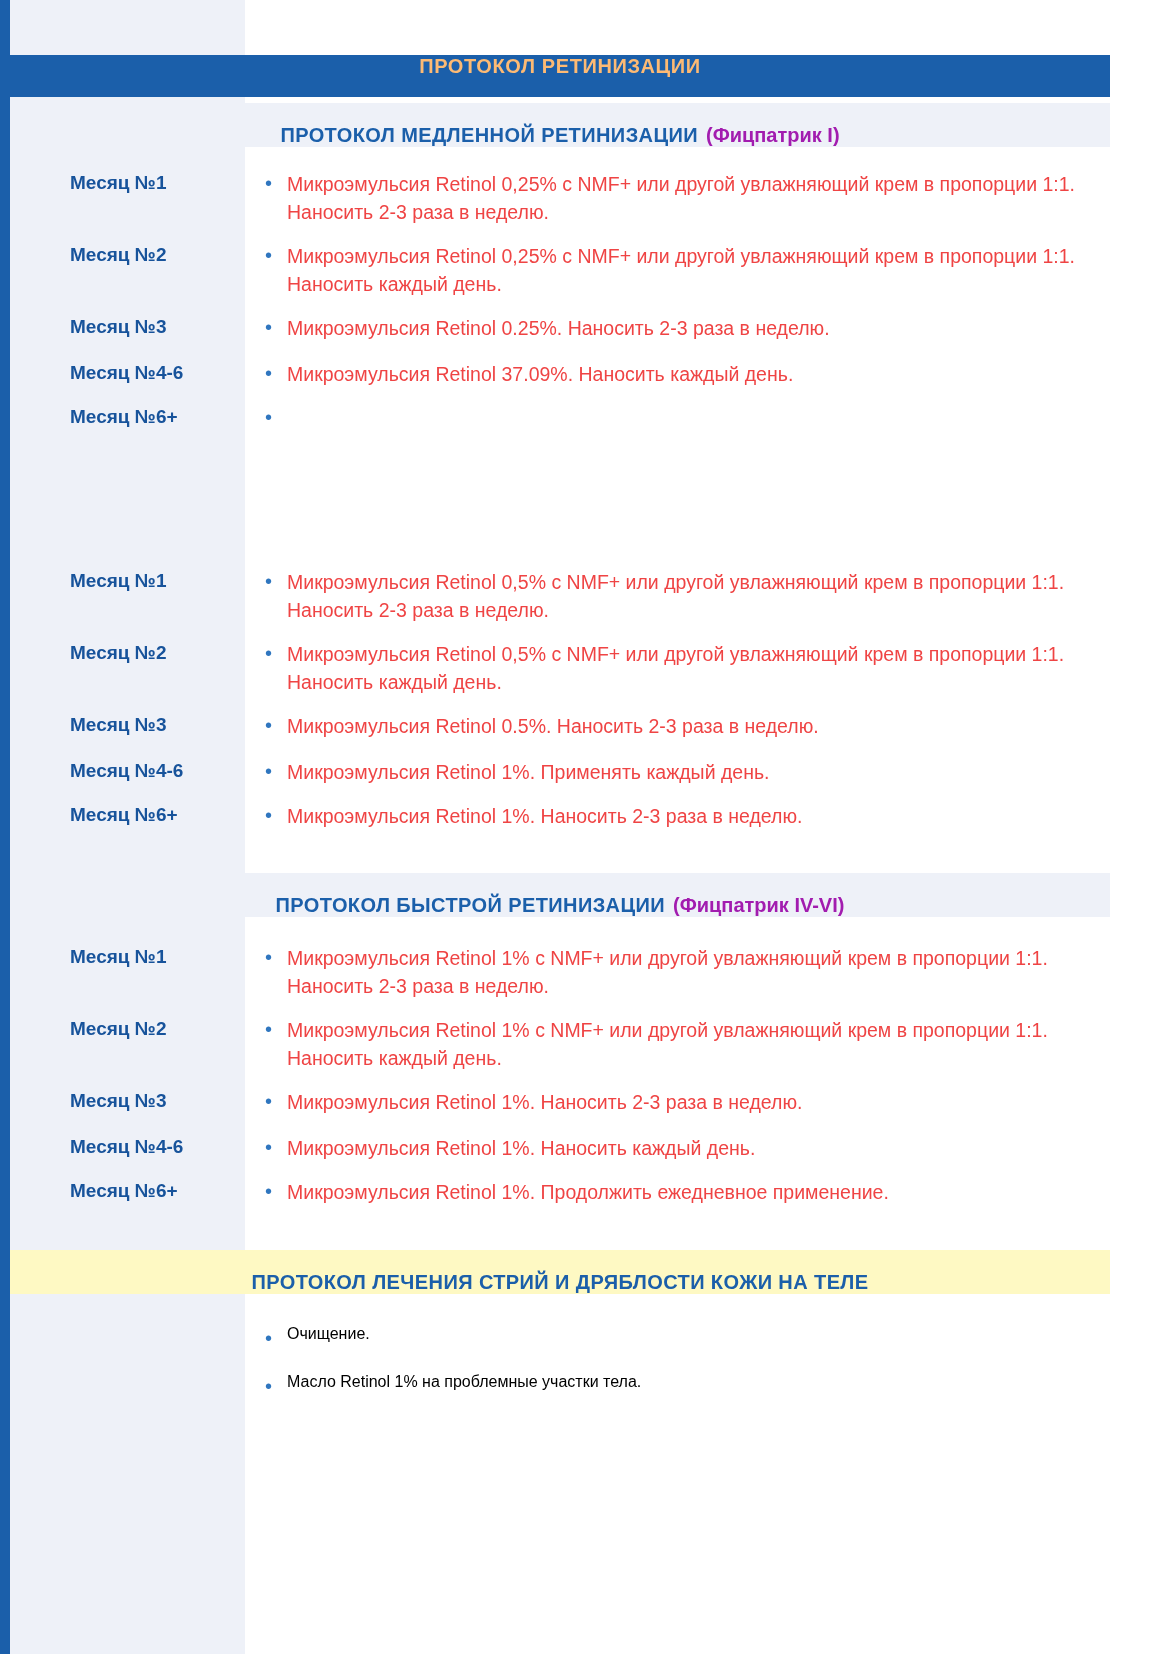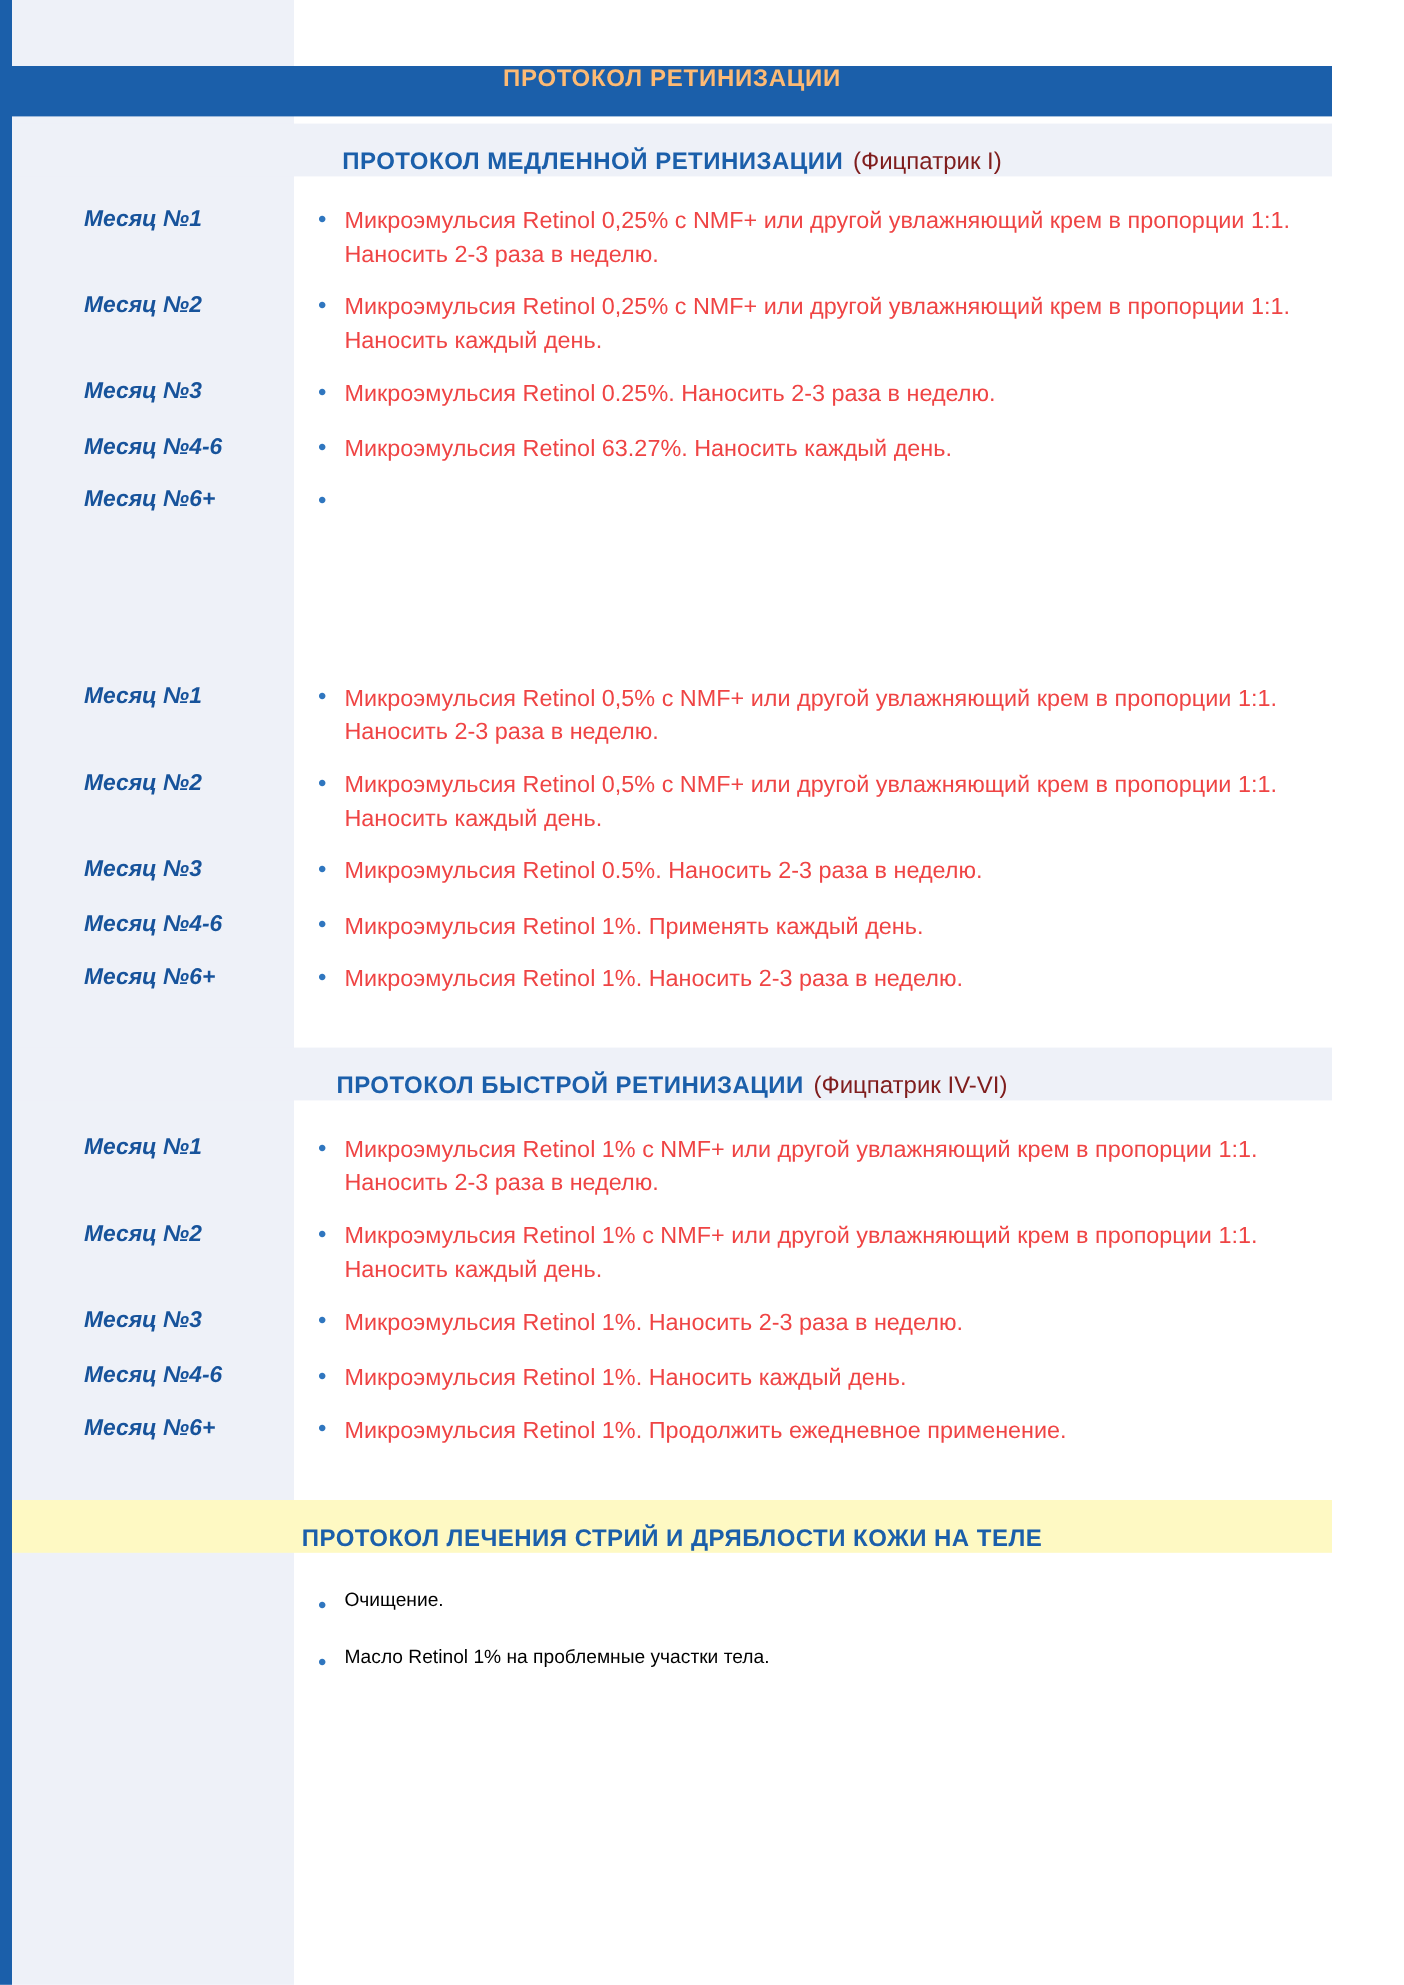--- a/index.html
+++ b/index.html
@@ -70,22 +70,22 @@
     justify-content: center;
     color: #1b5faa;
   }
   .section-head .strong {
     font-size: 20px;
     font-weight: bold;
     letter-spacing: 0.4px;
   }
   .section-head .light {
     font-size: 20px;
-    font-weight: normal;
-    color: #7f1d1d;
+    font-weight: bold;
+    color: #a21caf;
     margin-left: 8px;
   }
   .section-head.wide {
     background: #fef9c3;
   }
 
   
   .rows {
     position: absolute;
     left: 0;
@@ -98,21 +98,20 @@
   }
   .row .month {
     width: 245px;
     box-sizing: border-box;
     padding-left: 70px;
     padding-top: 2px;
     color: #17539b;
     font-size: 19px;
     font-weight: bold;
     white-space: nowrap;
-    font-style: italic;
   }
   .row .body {
     flex: 1;
     display: flex;
     align-items: flex-start;
     padding-right: 90px;
   }
   .bullet {
     color: #2f76bf;
     font-size: 20px;
@@ -173,21 +172,21 @@
       <div class="month">Месяц №3</div>
       <div class="body">
         <span class="bullet">•</span>
         <span class="text">Микроэмульсия Retinol 0.25%. Наносить 2-3 раза в неделю.</span>
       </div>
     </div>
     <div class="row" style="height:44px;">
       <div class="month">Месяц №4-6</div>
       <div class="body">
         <span class="bullet">•</span>
-        <span class="text">Микроэмульсия Retinol 63.27%. Наносить каждый день.</span>
+        <span class="text">Микроэмульсия Retinol 37.09%. Наносить каждый день.</span>
       </div>
     </div>
     <div class="row" style="height:72px;">
       <div class="month">Месяц №6+</div>
       <div class="body">
         <span class="bullet">•</span>
       </div>
     </div>
   </div>
 

